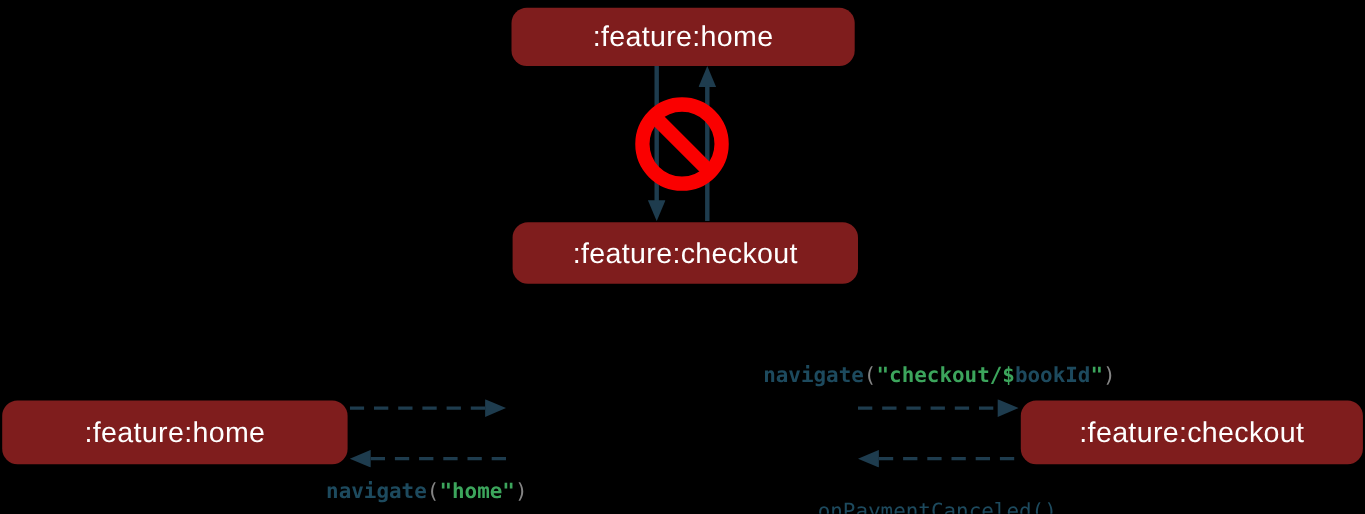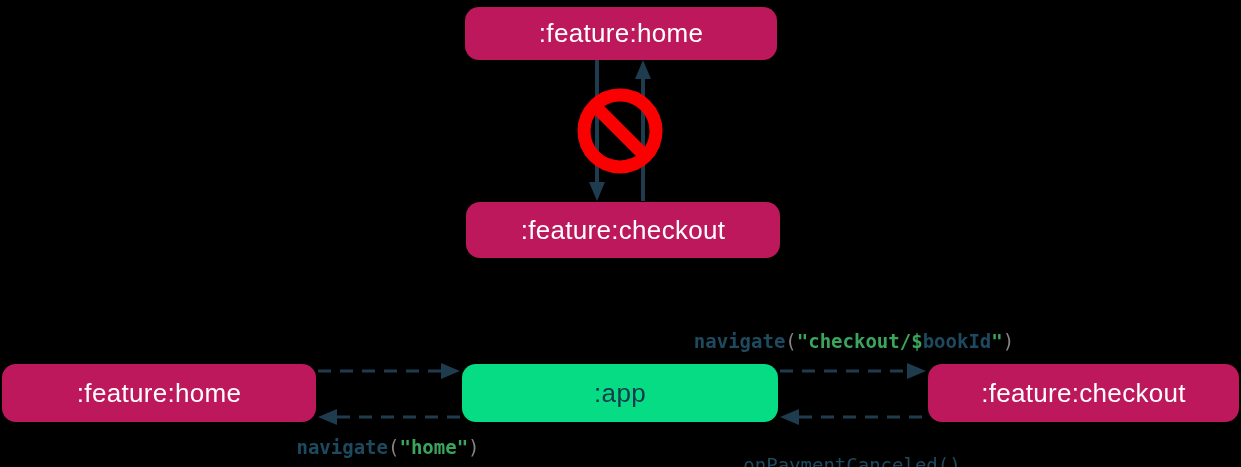--- a/index.html
+++ b/index.html
@@ -14,21 +14,21 @@
 
   .box {
     position: absolute;
     border-radius: 14px;
     display: flex;
     align-items: center;
     justify-content: center;
     font-size: 26px;
     letter-spacing: 0.3px;
   }
-  .box-feature { background: #be185d; color: #FFFFFF; }
+  .box-feature { background: #7f1d1d; color: #FFFFFF; }
   .box-app     { background: #05DC84; color: #16384C; }
 
   .abs { position: absolute; }
 
   .code-label {
     position: absolute;
     transform: translateX(-50%);
     font-family: "DejaVu Sans Mono", monospace;
     font-size: 19px;
     white-space: nowrap;
@@ -64,23 +64,20 @@
   </svg>
 
   <div class="box box-feature" style="left:466px; top:202px; width:314px; height:56px;">
     <span>:feature:checkout</span>
   </div>
 
   <div class="box box-feature" style="left:2px; top:364px; width:314px; height:58px;">
     <span>:feature:home</span>
   </div>
 
-  <div class="box box-app" style="left:462px; top:364px; width:316px; height:58px;">
-    <span>:app</span>
-  </div>
 
   <div class="box box-feature" style="left:928px; top:364px; width:311px; height:58px;">
     <span>:feature:checkout</span>
   </div>
 
   <svg class="abs" style="left:318px; top:363px;" width="142" height="16" viewBox="0 0 142 16">
     <line x1="0" y1="8" x2="123" y2="8" stroke="#1E3C4E" stroke-width="3" stroke-dasharray="13 9"></line>
     <polygon points="123,0 142,8 123,16" fill="#1E3C4E"></polygon>
   </svg>
 

